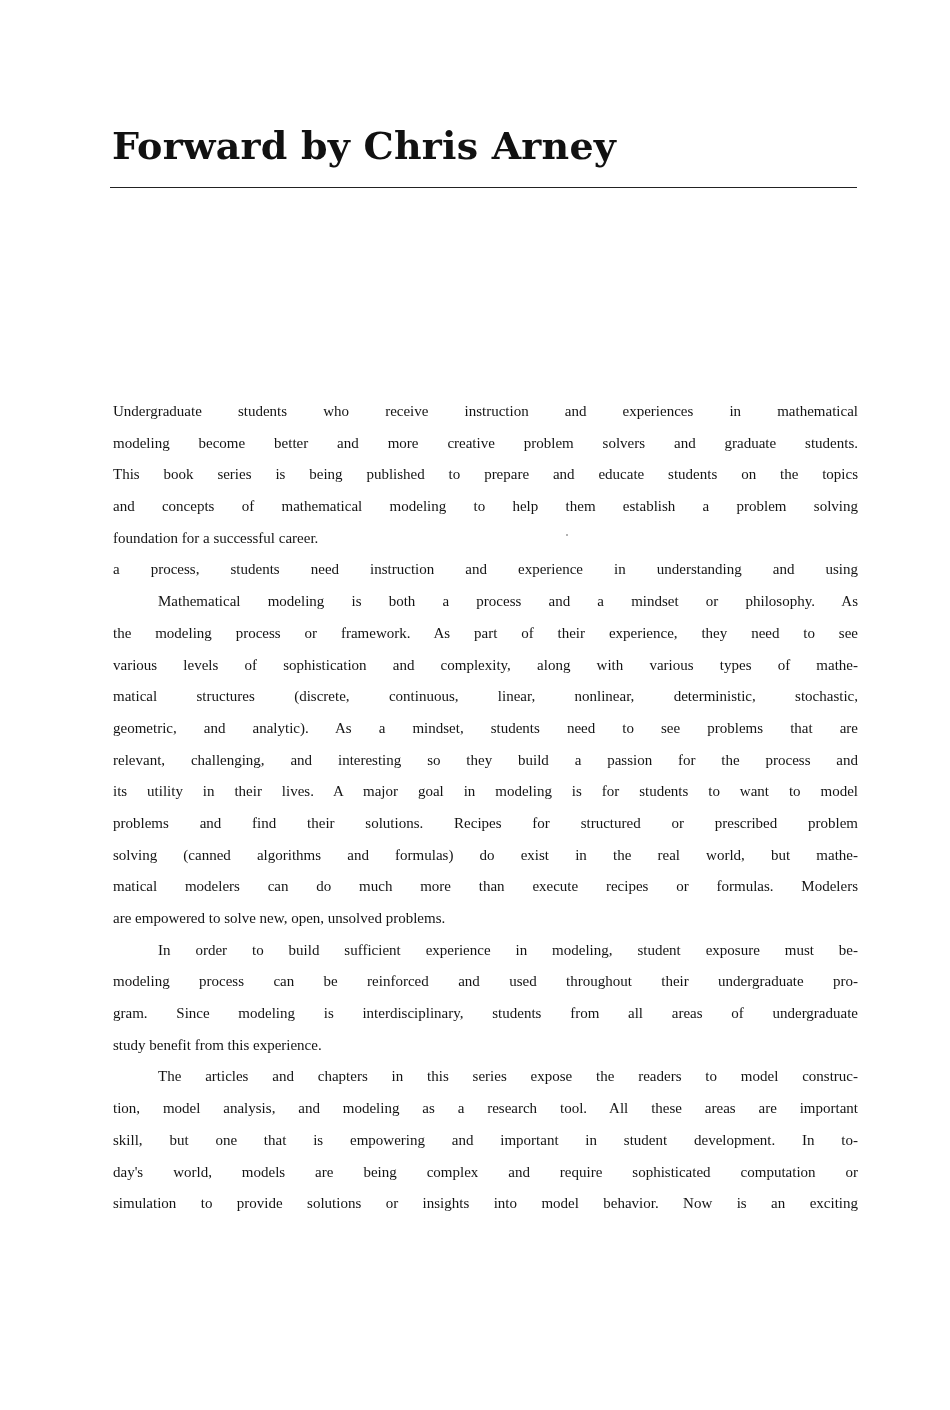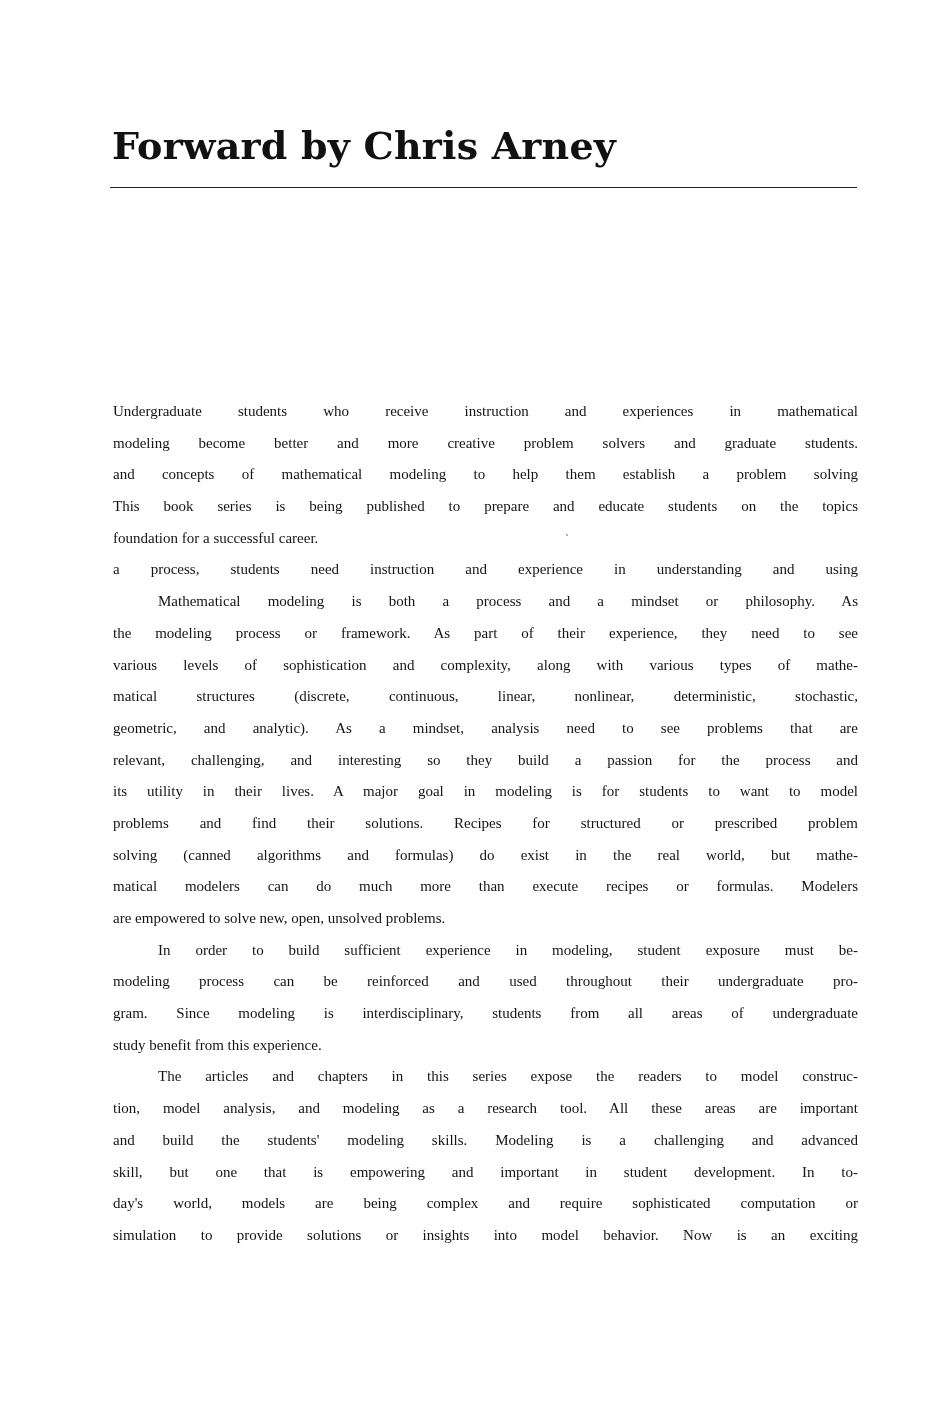--- a/index.html
+++ b/index.html
@@ -79,51 +79,50 @@
 
 <div class="page">
   <h1 class="chapter-title">Forward by Chris Arney</h1>
   <div class="title-rule"></div>
 
   <div class="body-text">
 
     <div>
       <span class="line">Undergraduate students who receive instruction and experiences in mathematical</span>
       <span class="line">modeling become better and more creative problem solvers and graduate students.</span>
+      <span class="line">This book series is being published to prepare and educate students on the topics</span>
       <span class="line">and concepts of mathematical modeling to help them establish a problem solving</span>
-      <span class="line">This book series is being published to prepare and educate students on the topics</span>
       <span class="line last">foundation for a successful career.</span>
     </div>
 
     <div>
       <span class="line">a process, students need instruction and experience in understanding and using</span>
       <span class="line indent">Mathematical modeling is both a process and a mindset or philosophy. As</span>
       <span class="line">the modeling process or framework. As part of their experience, they need to see</span>
       <span class="line">various levels of sophistication and complexity, along with various types of mathe-</span>
       <span class="line">matical structures (discrete, continuous, linear, nonlinear, deterministic, stochastic,</span>
-      <span class="line">geometric, and analytic). As a mindset, analysis need to see problems that are</span>
+      <span class="line">geometric, and analytic). As a mindset, students need to see problems that are</span>
       <span class="line">relevant, challenging, and interesting so they build a passion for the process and</span>
       <span class="line">its utility in their lives. A major goal in modeling is for students to want to model</span>
       <span class="line">problems and find their solutions. Recipes for structured or prescribed problem</span>
       <span class="line">solving (canned algorithms and formulas) do exist in the real world, but mathe-</span>
       <span class="line">matical modelers can do much more than execute recipes or formulas. Modelers</span>
       <span class="line last">are empowered to solve new, open, unsolved problems.</span>
     </div>
 
     <div>
       <span class="line indent">In order to build sufficient experience in modeling, student exposure must be-</span>
       <span class="line">modeling process can be reinforced and used throughout their undergraduate pro-</span>
       <span class="line">gram. Since modeling is interdisciplinary, students from all areas of undergraduate</span>
       <span class="line last">study benefit from this experience.</span>
     </div>
 
     <div>
       <span class="line indent">The articles and chapters in this series expose the readers to model construc-</span>
       <span class="line">tion, model analysis, and modeling as a research tool. All these areas are important</span>
-      <span class="line">and build the students' modeling skills. Modeling is a challenging and advanced</span>
       <span class="line">skill, but one that is empowering and important in student development. In to-</span>
       <span class="line">day's world, models are being complex and require sophisticated computation or</span>
       <span class="line">simulation to provide solutions or insights into model behavior. Now is an exciting</span>
     </div>
   </div>
 
   <div class="dot"></div>
 </div>
 
 </body></html>

